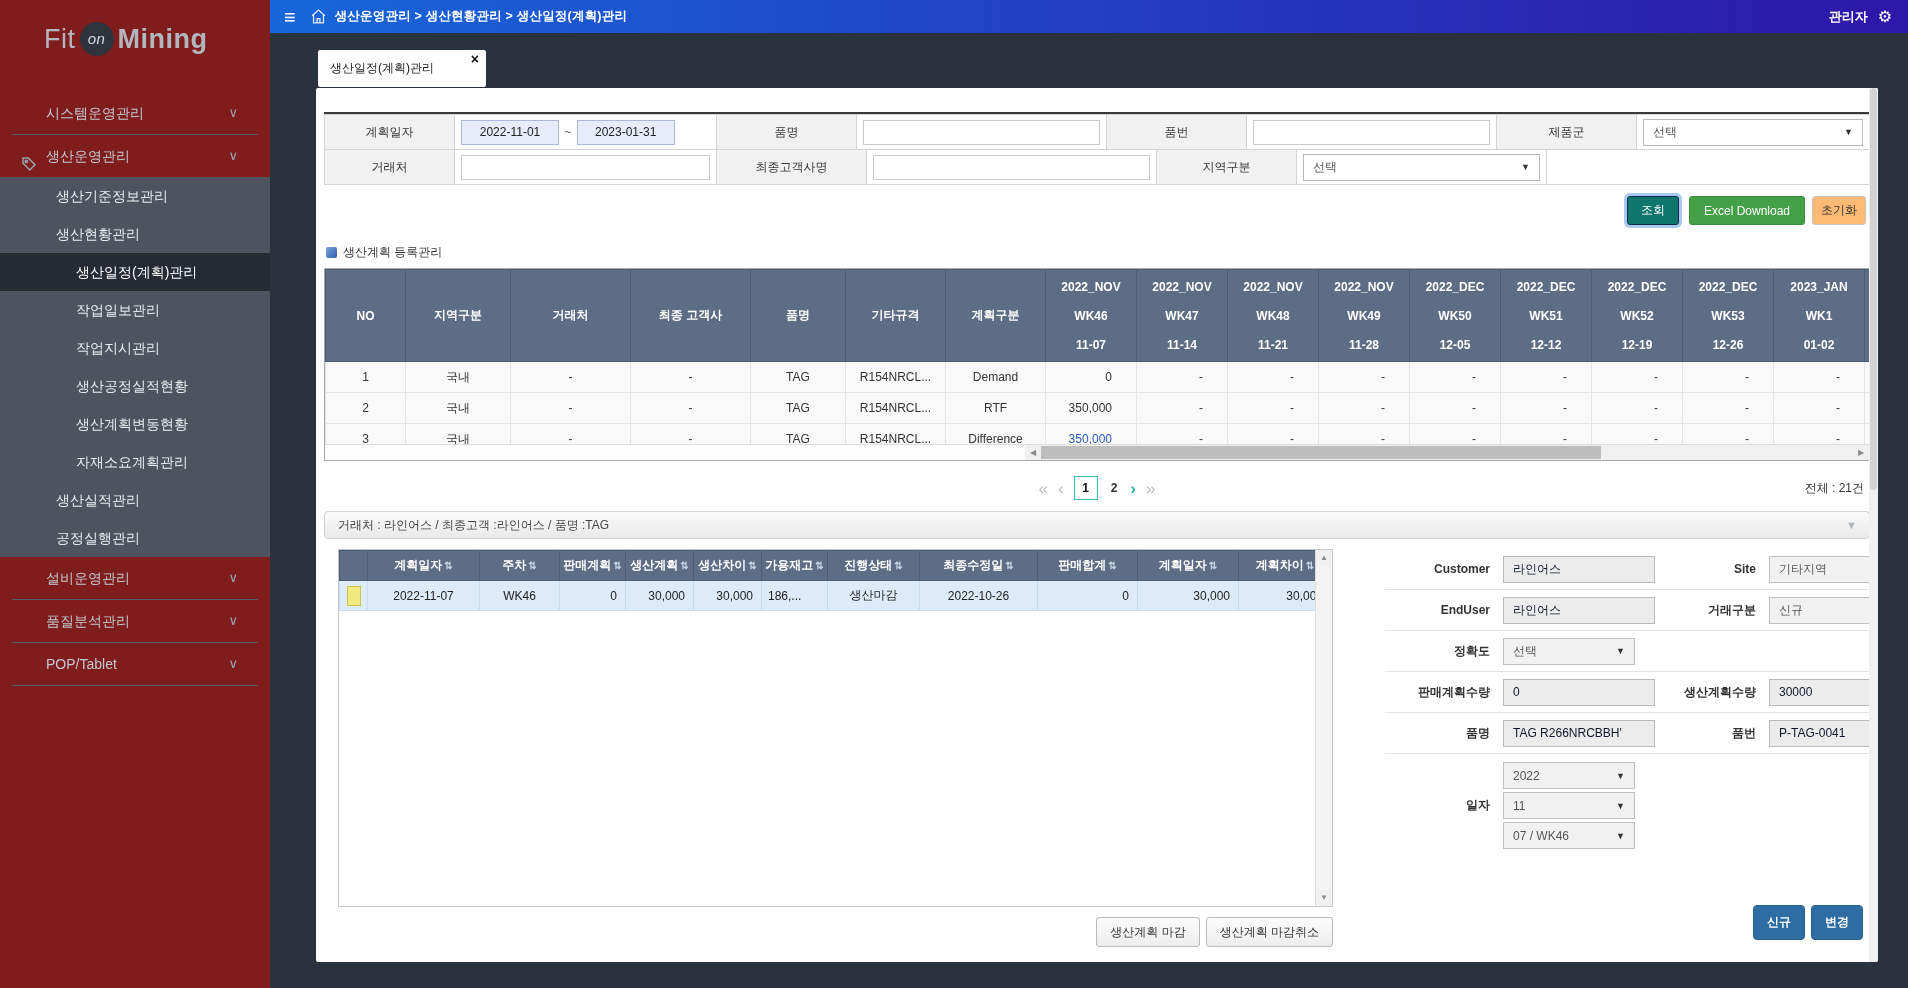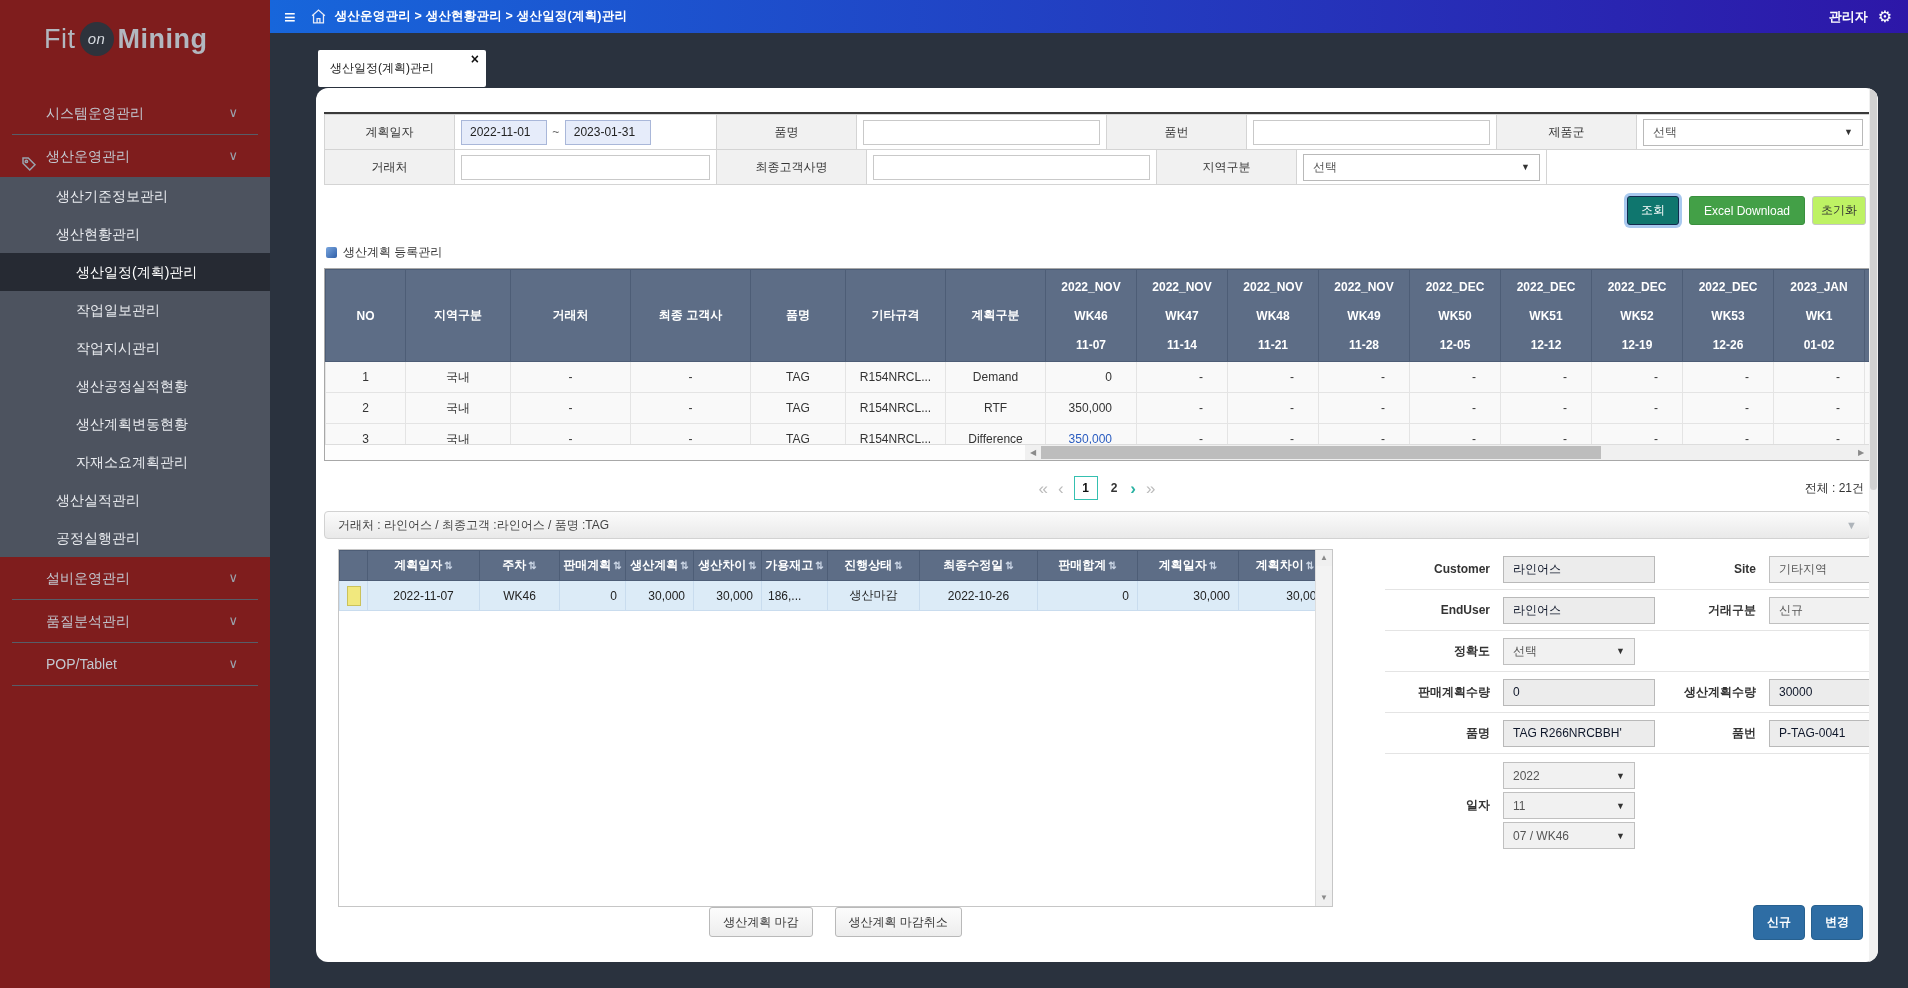--- a/index.html
+++ b/index.html
@@ -29,41 +29,41 @@
   .breadcrumb { font-size:12.5px; font-weight:700; letter-spacing:0.2px; }
   .topbar-right { margin-left:auto; display:flex; align-items:center; gap:10px; padding-right:16px; }
   .admin { font-size:13px; font-weight:700; }
   .gear { font-size:16px; cursor:pointer; }
 
   
   .content { position:absolute; left:270px; top:33px; right:0; bottom:0; }
   .tab { position:relative; margin:17px 0 0 48px; width:168px; height:37px; background:#fff; border-radius:2px; line-height:37px; padding-left:12px; font-size:12px; color:#222; display:inline-block; }
   .tab .close { position:absolute; right:7px; top:2px; font-size:14px; font-weight:700; color:#111; cursor:pointer; line-height:1; }
 
-  .panel { position:relative; margin:1px 30px 0 46px; height:874px; background:#fff; border-radius:12px; padding:24px 8px 0 8px; overflow:hidden; }
+  .panel { position:relative; margin:1px 30px 0 46px; height:874px; background:#fff; border-radius:2px; padding:24px 8px 0 8px; overflow:hidden; }
   .panel-vscroll { position:absolute; right:0; top:0; bottom:0; width:9px; background:#f1f1f1; }
   .panel-vscroll .thumb { position:absolute; top:0; left:1px; width:7px; height:46%; background:#d2d2d2; border-radius:4px; }
 
   
   .filter-block { border-top:2px solid #3a3a3a; }
   table.filter { width:100%; border-collapse:collapse; table-layout:fixed; }
   table.filter td { border:1px solid #d4d4d4; height:35px; font-size:12px; }
   td.flabel { background:#f1f1f1; text-align:center; color:#333; }
   td.ffield { background:#fff; padding:3px 6px; }
-  .date-input { width:86px; height:25px; background:#e6ecfa; border:1px solid #a9b7d9; font-size:12px; padding:0 8px; color:#222; font-family:"Liberation Sans",sans-serif; }
+  .date-input { width:98px; height:25px; background:#e6ecfa; border:1px solid #a9b7d9; font-size:12px; padding:0 8px; color:#222; font-family:"Liberation Sans",sans-serif;text-align:center; }
   .tilde { color:#666; margin:0 2px; }
   .txt-input { width:100%; height:25px; border:1px solid #c9c9c9; font-size:12px; padding:0 6px; font-family:"Liberation Sans",sans-serif; }
   .sel { height:27px; border:1px solid #b9b9b9; background:#fff; display:flex; align-items:center; justify-content:space-between; padding:0 9px; color:#555; cursor:pointer; }
   .sel .arr { font-size:9px; color:#333; }
 
   .actions-row { display:flex; justify-content:flex-end; gap:7px; margin-top:11px; padding-right:4px; }
   .btn { height:29px; border-radius:3px; font-size:12px; cursor:pointer; border:1px solid transparent; font-family:"Liberation Sans",sans-serif; }
   .btn-search { background:#0f766e; color:#fff; border-color:#122b4e; box-shadow:0 0 0 3px #a9c9ef; width:52px; margin-right:3px; }
   .btn-excel { background:#43a047; color:#fff; border-color:#3a8f3e; padding:0 14px; }
-  .btn-reset { background:#bef264; color:#333; border-color:#c6c6c6; width:54px; }
+  .btn-reset { background:#fdba74; color:#333; border-color:#c6c6c6; width:54px; }
 
   
   .section-title { margin:19px 0 7px 2px; display:flex; align-items:center; gap:6px; font-size:12px; color:#333; }
   .cube { width:11px; height:11px; border-radius:2px; background:linear-gradient(135deg,#7aa6de 0%, #2f5fa8 100%); }
 
   
   .grid-frame { border:1px solid #a8a8a8; }
   .grid-viewport { height:175px; overflow:hidden; }
   table.grid { border-collapse:collapse; table-layout:fixed; width:1630px; }
   table.grid th { background:#5d6d86; color:#fff; border:1px solid #4d5d76; font-size:12px; font-weight:700; height:92px; }
@@ -96,21 +96,21 @@
   table.btab { border-collapse:collapse; table-layout:fixed; width:992px; }
   table.btab th { background:#5d6d86; color:#fff; border:1px solid #4d5d76; font-size:12px; height:30px; font-weight:700; white-space:nowrap; overflow:hidden; padding:0 2px; }
   table.btab th .sort { color:#c9d4e4; font-size:10px; margin-left:2px; }
   table.btab td { border:1px solid #c9dcee; background:#dcebf7; height:30px; font-size:12px; color:#222; text-align:center; white-space:nowrap; overflow:hidden; }
   table.btab td.rnum { text-align:right; padding-right:8px; }
   table.btab td.lft { text-align:left; padding-left:6px; }
   .ind { width:14px; height:20px; background:#f1e87e; border:1px solid #cbc25a; margin:0 auto; }
   .vscroll { position:absolute; right:0; top:0; bottom:0; width:17px; background:#f3f3f3; border-left:1px solid #ddd; }
   .vscroll .sb-btn { height:16px; color:#8a8a8a; font-size:8px; text-align:center; line-height:16px; cursor:pointer; background:#f0f0f0; }
   .vscroll .sb-bot { position:absolute; bottom:0; left:0; right:0; }
-  .close-btns { display:flex; justify-content:center; gap:22px; }
+  .close-btns { display:flex; justify-content:flex-end; gap:6px; margin-top:10px; }
   .btn-gray { background:linear-gradient(#fcfcfc,#ededed); border:1px solid #b9b9b9; border-radius:3px; height:30px; padding:0 13px; font-size:12px; color:#333; cursor:pointer; font-family:"Liberation Sans",sans-serif; }
 
   
   .right-col { flex:1; padding:0 12px 0 52px; }
   .form-row { display:flex; align-items:center; min-height:41px; border-bottom:1px solid #e4e4e4; }
   .form-row.no-b { border-bottom:none; }
   .flab { width:118px; text-align:right; padding-right:13px; font-weight:700; color:#333; font-size:12px; }
   .flab2 { width:108px; text-align:right; padding-right:13px; font-weight:700; color:#333; font-size:12px; margin-left:6px; }
   .din { width:152px; height:27px; background:#ececec; border:1px solid #b9b9b9; color:#0f172a; font-size:12px; padding:0 9px; font-family:"Liberation Sans",sans-serif; }
   .dsel { width:132px; height:27px; background:#f1f1f1; border:1px solid #c0c0c0; display:flex; align-items:center; justify-content:space-between; padding:0 9px; color:#555; cursor:pointer; font-size:12px; }

